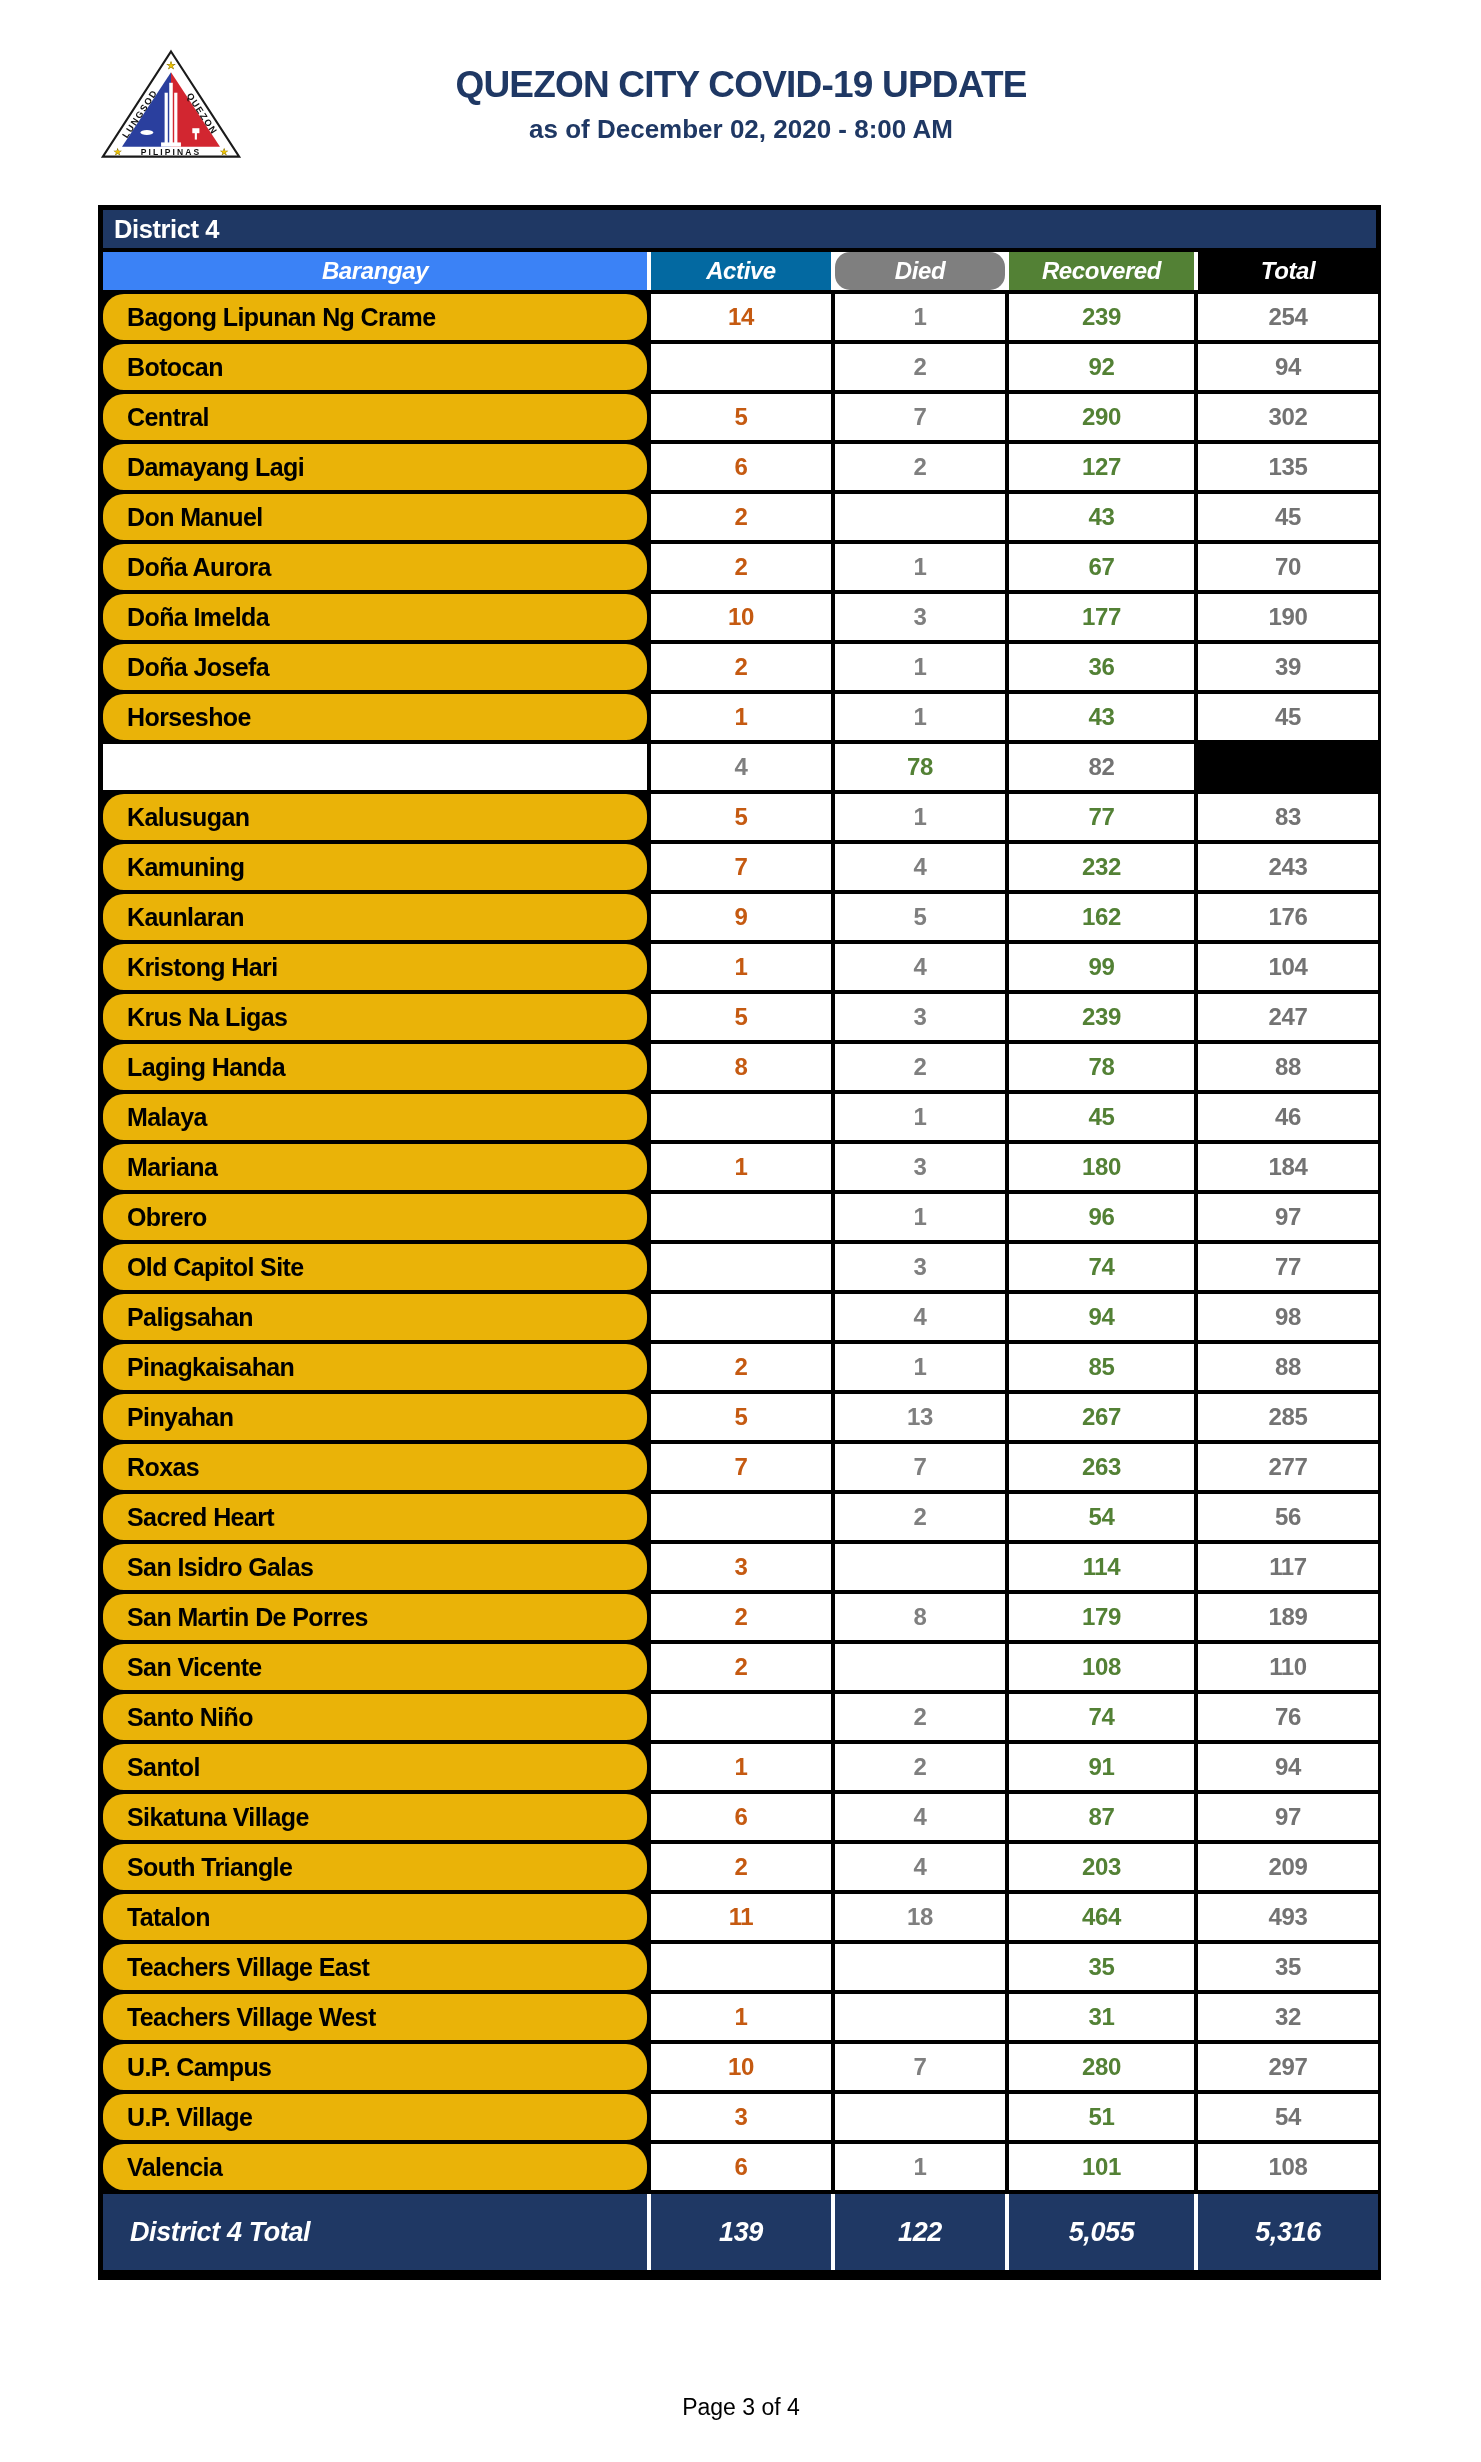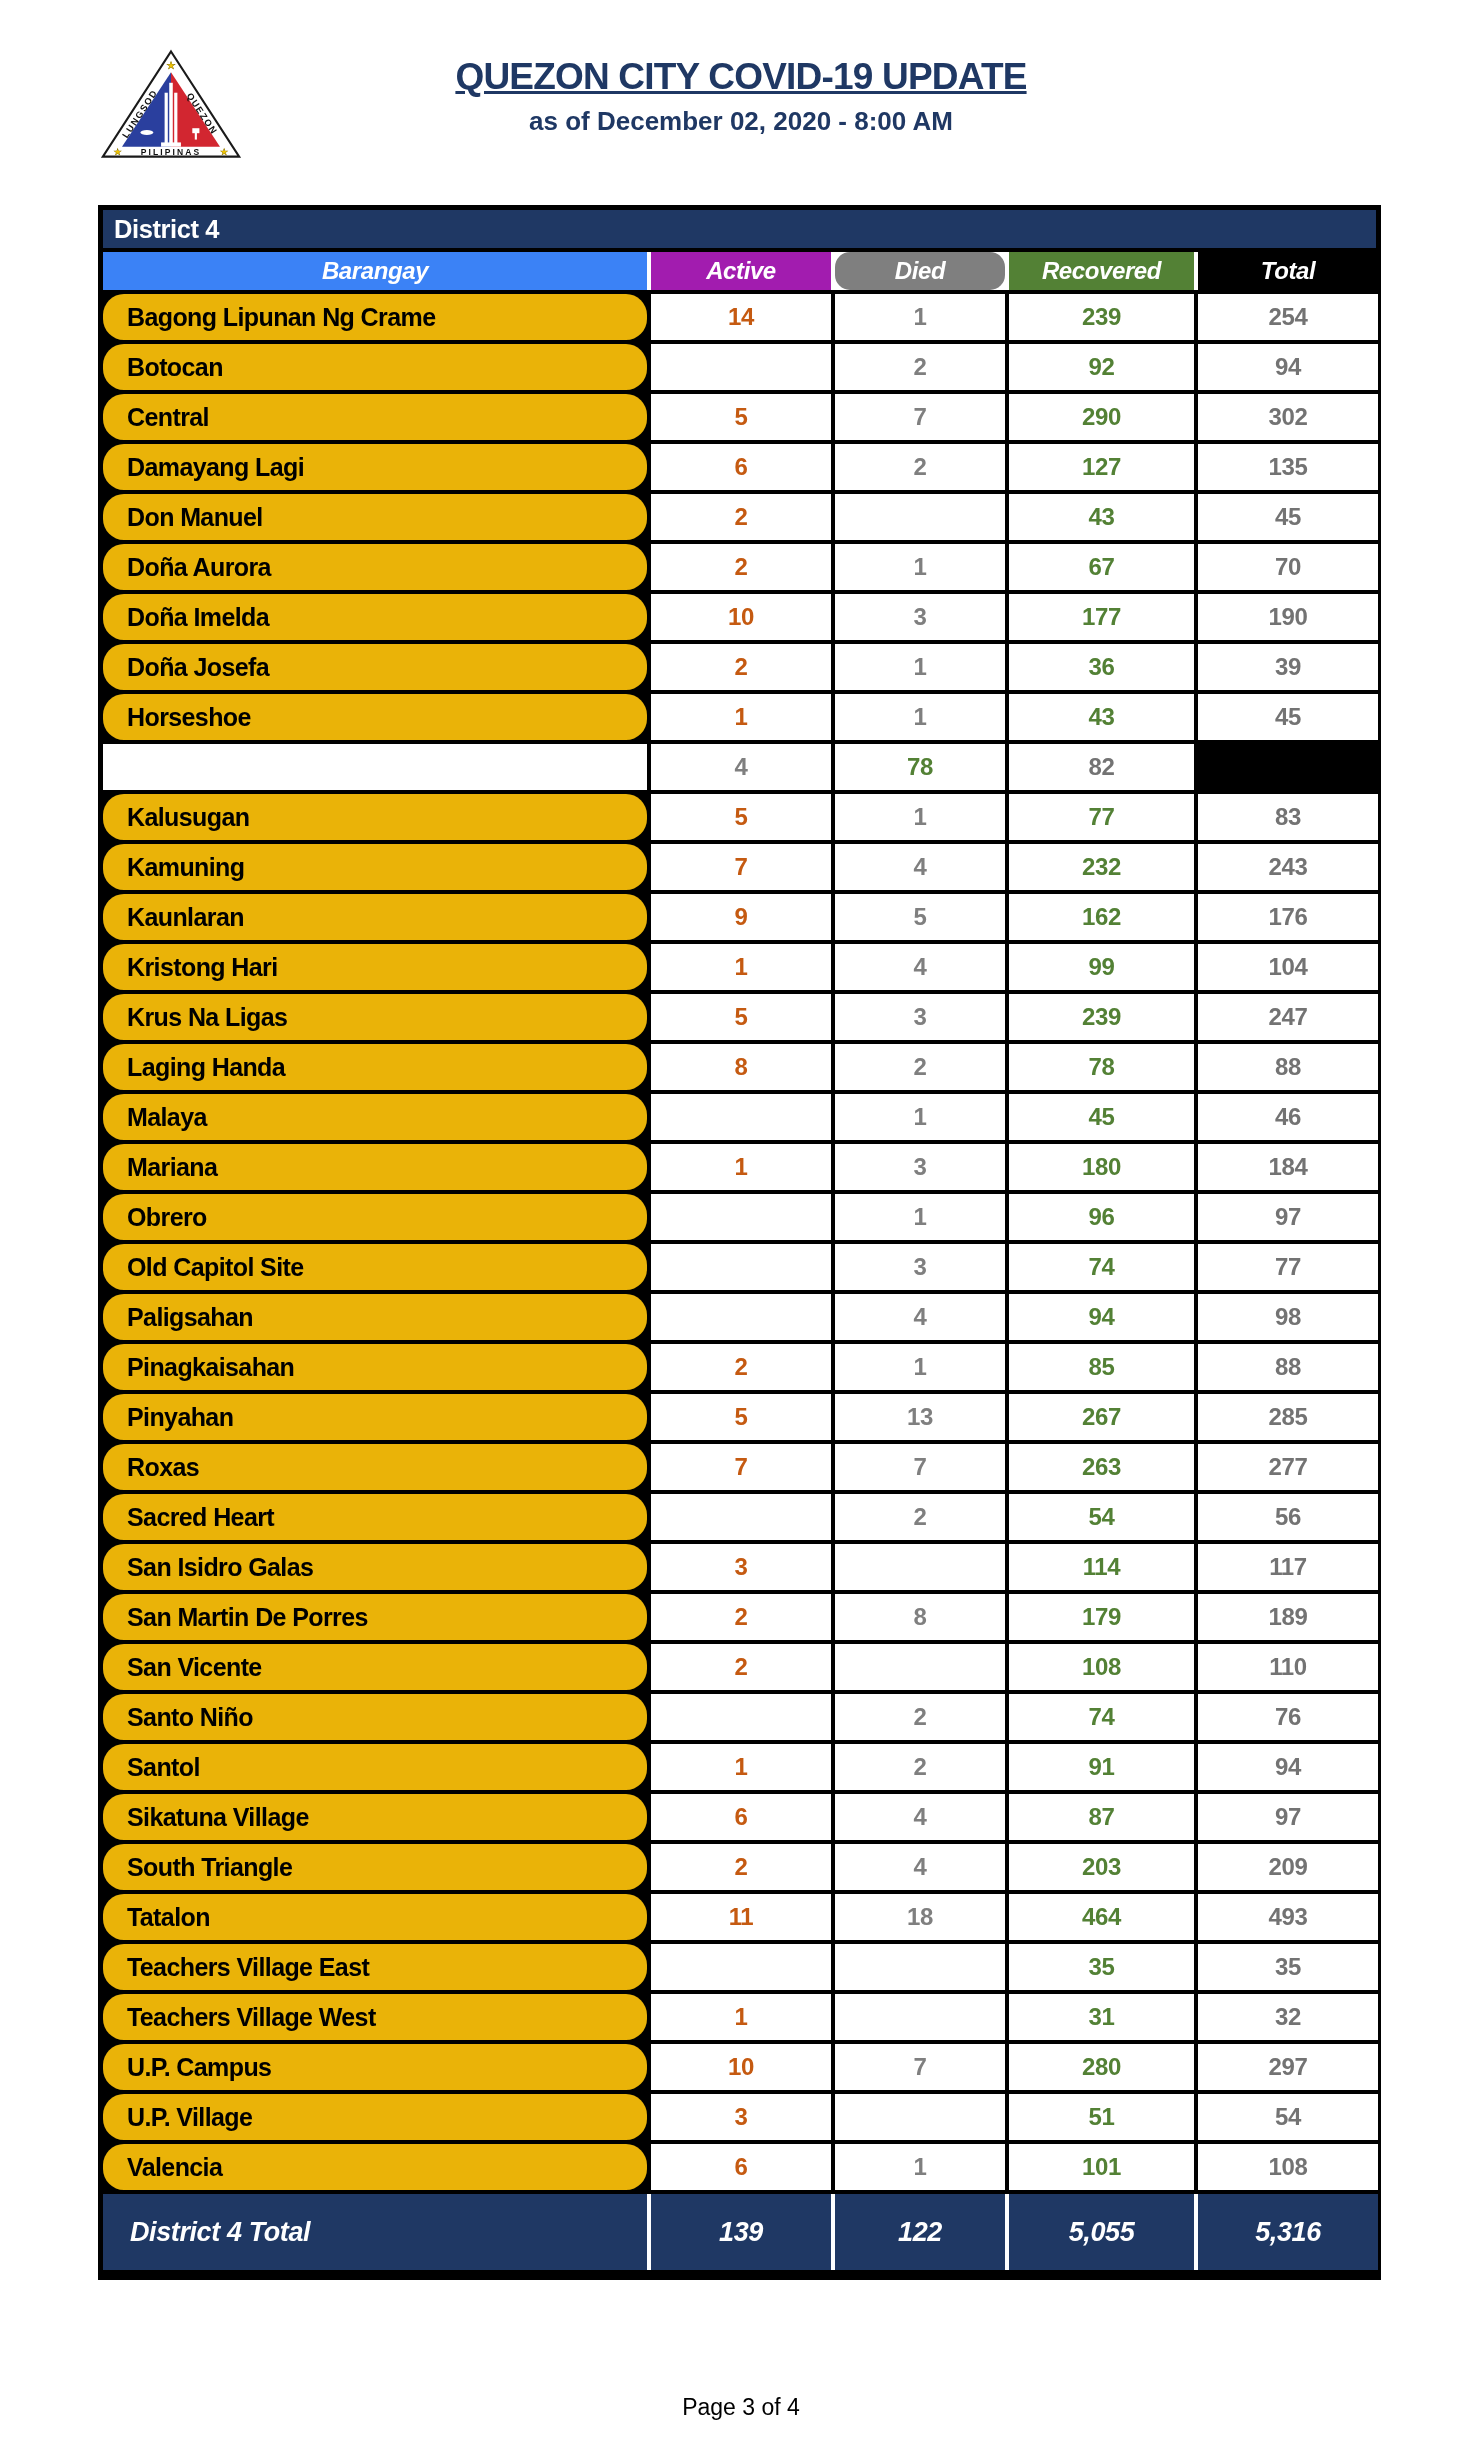--- a/index.html
+++ b/index.html
@@ -3,42 +3,42 @@
 <meta charset="utf-8">
 <style>
   html,body{margin:0;padding:0;background:#ffffff;}
   body{width:1482px;height:2462px;font-family:"Liberation Sans",sans-serif;position:relative;}
   .page{position:relative;width:1482px;height:2462px;background:#fff;overflow:hidden;}
 
   
   .report-header{position:absolute;top:0;left:0;width:100%;height:199px;}
   .logo{position:absolute;left:100px;top:38px;width:142px;height:135px;}
   .titles{position:absolute;top:57px;left:0;width:100%;text-align:center;color:#1F3864;}
-  .title-main{font-size:37px;font-weight:bold;letter-spacing:-0.8px;margin:0;line-height:1.1;text-decoration:underline;}
+  .title-main{font-size:37px;font-weight:bold;letter-spacing:-0.8px;margin:8px;line-height:1.1;}
   .title-sub{font-size:26px;font-weight:bold;margin:9.6px 0 0 0;line-height:1.1;}
 
   
   .covid-table{
     position:absolute;left:98px;top:205px;width:1273px;
     background:#000;border:5.6px solid #000;border-bottom-width:10.3px;
     display:flex;flex-direction:column;gap:4px;
   }
   .t-row{display:grid;grid-template-columns:544px 180px 170px 185px 180px;gap:4px;background:#000;}
   .t-row.header-row,.t-row.total-row{background:#fff;}
   .rows-host{display:flex;flex-direction:column;gap:4px;background:#000;}
 
   .district-band{
     background:#1F3864;color:#fff;font-weight:bold;font-size:25.5px;
     height:38px;display:flex;align-items:center;padding-left:11px;letter-spacing:-0.4px;
   }
   .cell{display:flex;align-items:center;}
   .header-row .cell{height:38px;justify-content:center;color:#fff;
     font-weight:bold;font-style:italic;font-size:24px;letter-spacing:-0.4px;}
   .hdr-barangay{background:#3b82f6;}
-  .hdr-active{background:#a21caf;}
+  .hdr-active{background:#0369a1;}
   .hdr-died{background:#7F7F7F;border-radius:15px;}
   .hdr-recovered{background:#538135;}
   .hdr-total{background:#000000;}
 
   .data-row .cell{height:46px;}
   .name-cell{background:#eab308;color:#000;font-weight:bold;font-size:25px;
     padding-left:24px;letter-spacing:-0.6px;border-radius:21px;}
   .num-cell{background:#ffffff;font-weight:bold;font-size:24px;justify-content:center;letter-spacing:-0.4px;}
   .num-active{color:#C55A11;}
   .num-died{color:#7F7F7F;}

